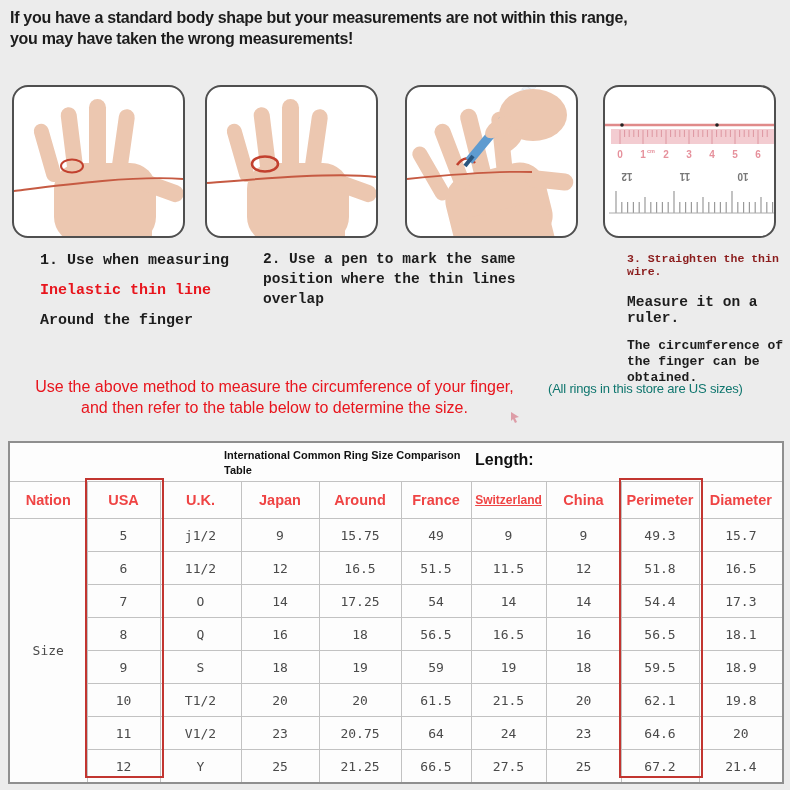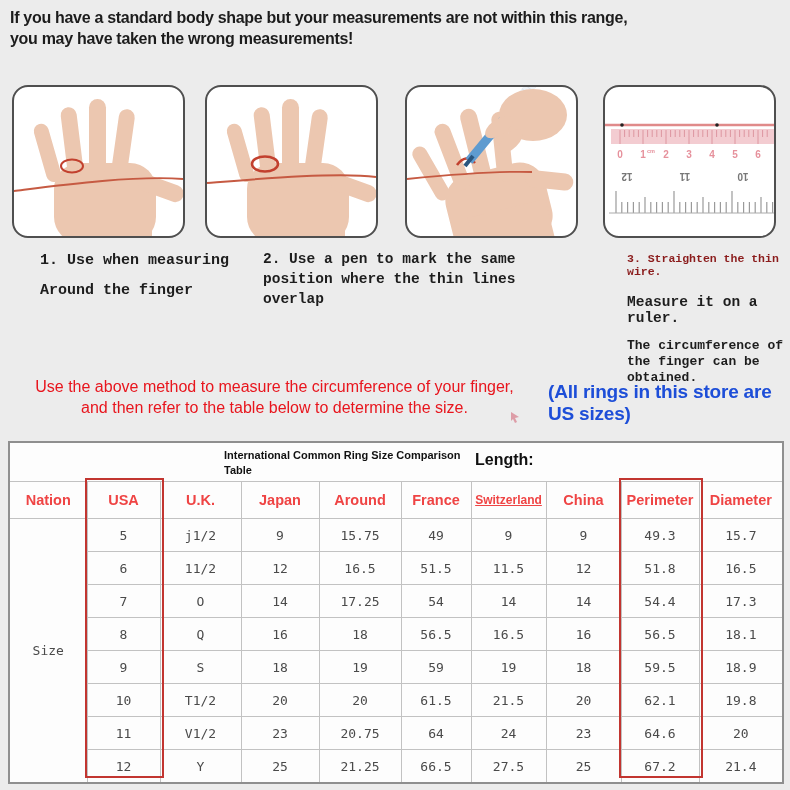--- a/index.html
+++ b/index.html
@@ -20,22 +20,22 @@
   .cap1 .l{margin-bottom:12px;line-height:18px;}
   .red-line{color:#e8151d;}
   .cap2{left:263px;top:249px;width:308px;font-size:14.5px;line-height:20px;}
   .cap3{left:627px;top:252px;width:166px;}
   .cap3 .s1{color:#8b1c1c;font-size:11.5px;margin-bottom:16px;}
   .cap3 .s2{font-size:14.5px;margin-bottom:12px;}
   .cap3 .s3{font-size:13px;line-height:16px;}
   
   .instruction{position:absolute;left:22px;top:376px;width:505px;text-align:center;
     color:#e8151d;font-weight:normal;font-size:16px;line-height:21px;}
-  .us-note{position:absolute;left:548px;top:381px;width:242px;color:#1d4ed8;
-    font-weight:bold;font-size:19px;letter-spacing:-0.2px;}
+  .us-note{position:absolute;left:548px;top:381px;width:242px;color:#0f766e;
+    font-weight:normal;font-size:13px;letter-spacing:-0.2px;}
   .cursor{position:absolute;left:509px;top:411px;width:12px;height:12px;}
   
   .tbl-wrap{position:absolute;left:8px;top:441px;width:774px;height:333px;}
   table.ring{border-collapse:collapse;table-layout:fixed;width:774px;height:333px;
     background:#fdfdfd;border:2px solid #8f8f8f;}
   table.ring td,table.ring th{border:1px solid #c2c2c2;text-align:center;vertical-align:middle;
     padding:0;overflow:hidden;}
   tr.title-row td{height:38px;border-left:none;border-right:none;position:relative;}
   .tbl-title{position:absolute;left:214px;top:5px;width:245px;text-align:left;
     font-size:11px;font-weight:bold;line-height:15px;color:#111;}
@@ -131,20 +131,21 @@
       <g fill="#777" font-family="Liberation Sans, sans-serif" font-size="10" font-weight="bold" text-anchor="middle">
         <text x="22" y="92" transform="rotate(180 22 89)">12</text>
         <text x="80" y="92" transform="rotate(180 80 89)">11</text>
         <text x="138" y="92" transform="rotate(180 138 89)">10</text>
       </g>
     </svg>
   </div>
 
   <div class="cap cap1">
     <div class="l">1. Use when measuring</div>
+    <div class="l red-line">Inelastic thin line</div>
     <div class="l">Around the finger</div>
   </div>
 
   <div class="cap cap2">2. Use a pen to mark the same position where the thin lines overlap</div>
 
   <div class="cap cap3">
     <div class="s1">3. Straighten the thin wire.</div>
     <div class="s2">Measure it on a ruler.</div>
     <div class="s3">The circumference of the finger can be obtained.</div>
   </div>

